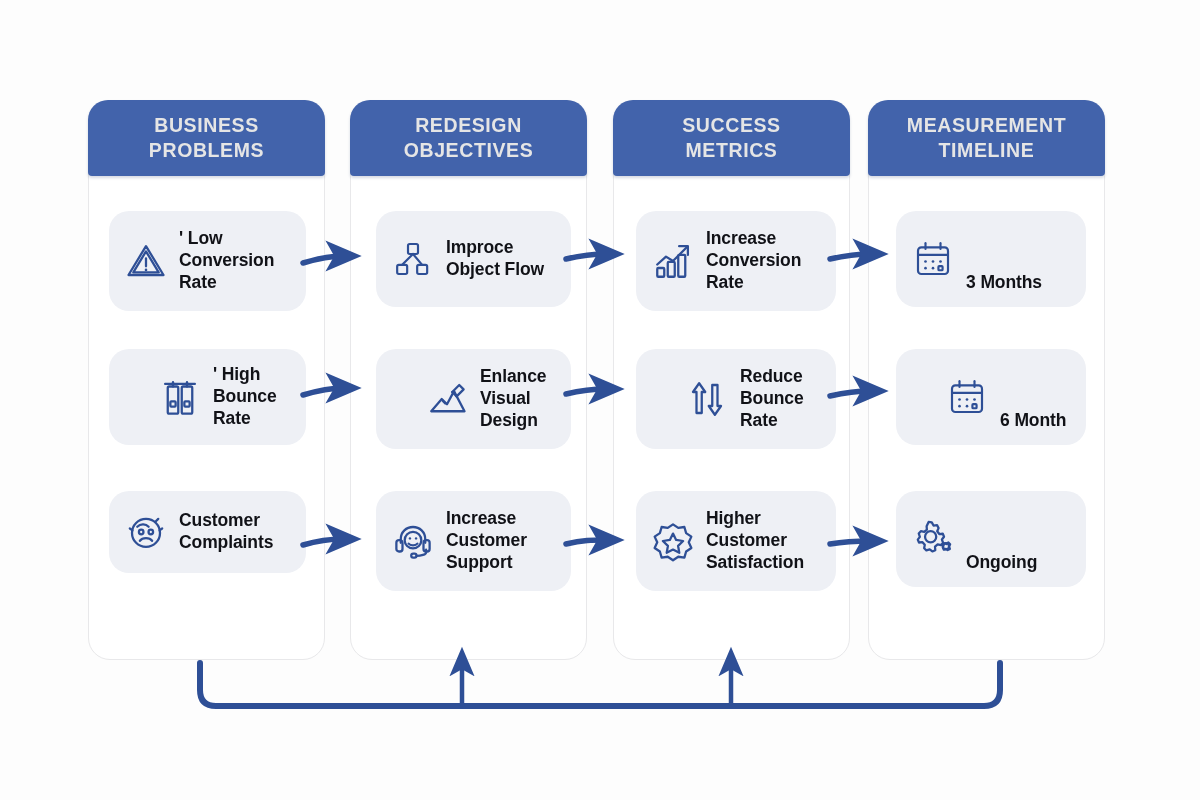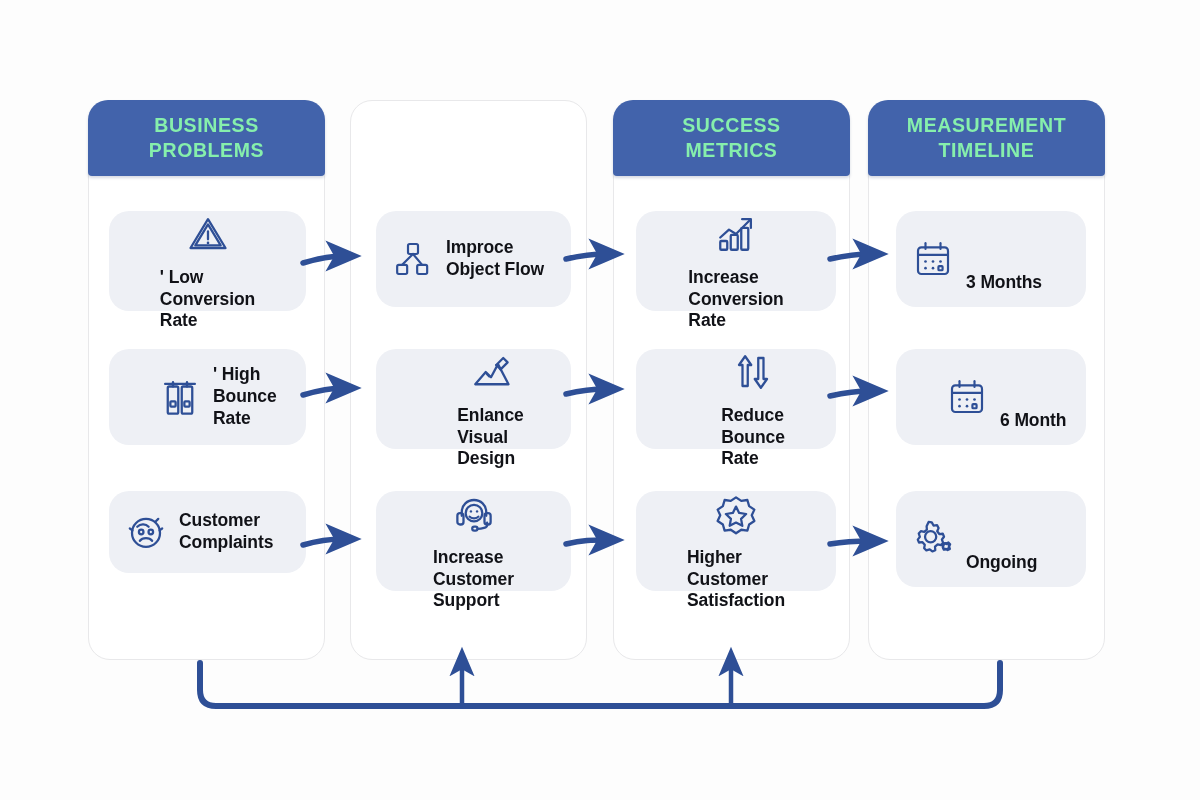--- a/index.html
+++ b/index.html
@@ -46,21 +46,21 @@
     height: 76px;
     background: #4263ab;
     border-radius: 20px 20px 4px 4px;
     box-sizing: border-box;
     display: flex;
     align-items: center;
     justify-content: center;
     box-shadow: 0 2px 3px rgba(30,50,100,0.18);
   }
   .col-header-text {
-    color: #86efac;
+    color: #e5e5e5;
     font-size: 19.5px;
     font-weight: bold;
     letter-spacing: 0.6px;
     line-height: 1.28;
     text-align: center;
     text-transform: uppercase;
     white-space: pre-line;
   }
 
   
@@ -97,21 +97,21 @@
   
   .row-1 { top: 110px; }
   .row-2 { top: 248px; padding-left: 48px; }
   .row-3 { top: 390px; }
 
   .card.c1 { left: 20px; width: 197px; }
   .card.c2 { left: 25px; width: 195px; }
   .card.c3 { left: 22px; width: 200px; }
   .card.c4 { left: 27px; width: 190px; }
 
-  .h-tall   { height: 100px; flex-direction: column; }
+  .h-tall   { height: 100px; }
   .h-med    { height: 96px; }
   .h-short  { height: 82px; }
 
   
   #connectors {
     position: absolute;
     left: 0; top: 0;
     width: 1200px;
     height: 800px;
     z-index: 4;
@@ -207,20 +207,24 @@
           <path d="M39.5 22 L42.5 20"></path>
           <path d="M35 12 L38 9"></path>
         </svg>
       </span>
       <span class="card-label">Customer
 Complaints</span>
     </div>
   </div>
 
   <div class="column col-2">
+    <div class="col-header">
+      <div class="col-header-text">REDESIGN
+OBJECTIVES</div>
+    </div>
 
     <div class="card c2 row-2 h-tall">
       <span class="card-icon">
         <svg width="42" height="42" viewBox="0 0 48 48" fill="none" stroke="#2e4f96" stroke-width="2.6" stroke-linejoin="round" stroke-linecap="round">
           <path d="M6 38 L18 24 L24 30 L32 15 L44 38 Z"></path>
           <path d="M30 16 L38 8 L43 13 L35 21"></path>
           <path d="M30 16 L35 21"></path>
           <path d="M19 26 L22 29"></path>
         </svg>
       </span>

